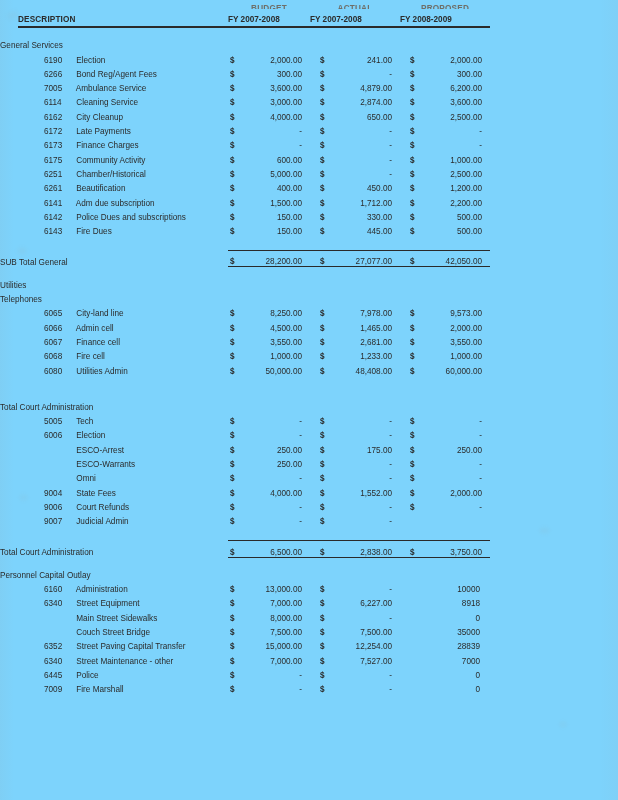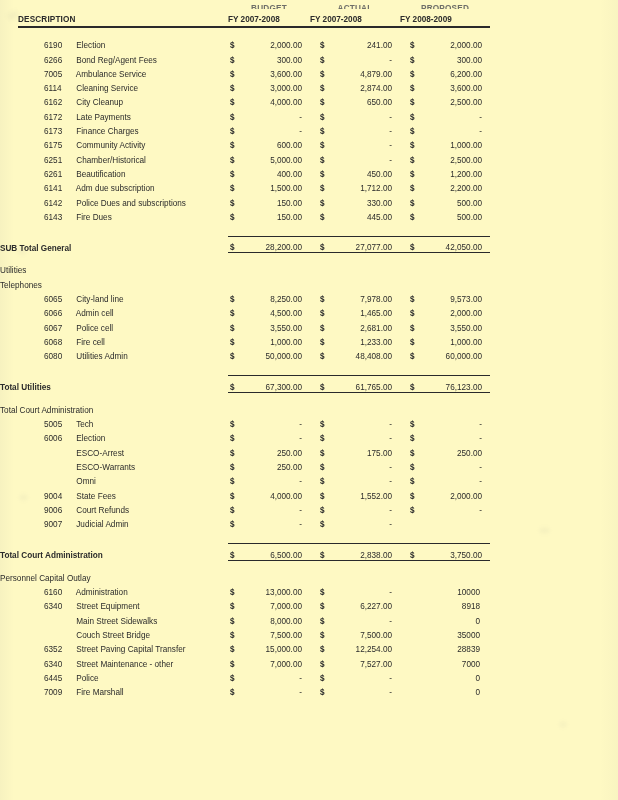--- a/index.html
+++ b/index.html
@@ -13,21 +13,21 @@
     position: relative;
     font-family: "Liberation Sans", sans-serif;
     color: #2b2b2b;
     overflow: hidden;
   }
 
   
   #page {
     position: absolute;
     inset: 0;
-    background: #fef9c3;
+    background: #7dd3fc;
   }
   .scan-smudge {
     position: absolute;
     pointer-events: none;
     opacity: .10;
     background: #9d9d96;
     filter: blur(2px);
   }
   .edge-shade {
     position: absolute;
@@ -89,21 +89,21 @@
     height: 2px;
     background: #2a2a2a;
     margin: 0;
   }
 
   
   tr.item td { height: 14.3px; }
   tr.item td.label { padding-left: 0; white-space: nowrap; }
 
   .lbl-group   { padding-left: 26px; font-weight: normal; }
-  .lbl-total   { padding-left: 18px; font-weight: bold; }
+  .lbl-total   { padding-left: 18px; font-weight: normal; }
 
   .code {
     display: inline-block;
     width: 30px;
     padding-left: 44px;
     text-align: left;
   }
   .code.blank { visibility: hidden; }
   .lbl-sub { padding-left: 74px; }
 
@@ -186,20 +186,24 @@
             </td>
         <td></td>
       </tr>
 
       </tbody>
         <tbody id="body-rows">
           <tr class="sp-sm">
             <td colspan="10"></td>
           </tr>
           <tr class="item">
+            <td class="label lbl-group">General Services</td>
+            <td colspan="9"></td>
+          </tr>
+          <tr class="item">
             <td class="label"><span class="code">6190</span><span> Election</span></td>
             <td class="cur">$</td>
             <td class="amt">2,000.00</td>
             <td class="gap"></td>
             <td class="cur">$</td>
             <td class="amt">241.00</td>
             <td class="gap"></td>
             <td class="cur">$</td>
             <td class="amt">2,000.00</td>
             <td></td>
@@ -392,21 +396,21 @@
             <td class="amt">4,500.00</td>
             <td class="gap"></td>
             <td class="cur">$</td>
             <td class="amt">1,465.00</td>
             <td class="gap"></td>
             <td class="cur">$</td>
             <td class="amt">2,000.00</td>
             <td></td>
           </tr>
           <tr class="item">
-            <td class="label"><span class="code">6067</span><span> Police cell</span></td>
+            <td class="label"><span class="code">6067</span><span> Finance cell</span></td>
             <td class="cur">$</td>
             <td class="amt">3,550.00</td>
             <td class="gap"></td>
             <td class="cur">$</td>
             <td class="amt">2,681.00</td>
             <td class="gap"></td>
             <td class="cur">$</td>
             <td class="amt">3,550.00</td>
             <td></td>
           </tr>
@@ -429,32 +433,20 @@
             <td class="gap"></td>
             <td class="cur">$</td>
             <td class="amt">48,408.00</td>
             <td class="gap"></td>
             <td class="cur">$</td>
             <td class="amt">60,000.00</td>
             <td></td>
           </tr>
           <tr class="sp-md">
             <td colspan="10"></td>
-          </tr>
-          <tr class="item total underbar">
-            <td class="label lbl-total">Total Utilities</td>
-            <td class="cur">$</td>
-            <td class="amt">67,300.00</td>
-            <td class="gap"></td>
-            <td class="cur">$</td>
-            <td class="amt">61,765.00</td>
-            <td class="gap"></td>
-            <td class="cur">$</td>
-            <td class="amt">76,123.00</td>
-            <td></td>
           </tr>
           <tr class="sp-sm">
             <td colspan="10"></td>
           </tr>
           <tr class="item">
             <td class="label lbl-group">Total Court Administration</td>
             <td colspan="9"></td>
           </tr>
           <tr class="item">
             <td class="label"><span class="code">5005</span><span> Tech</span></td>

